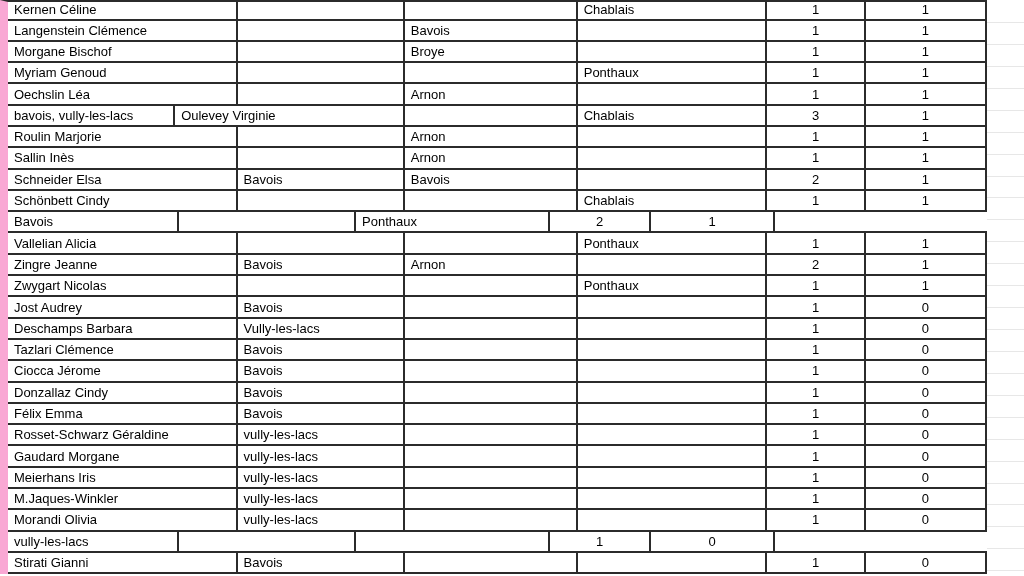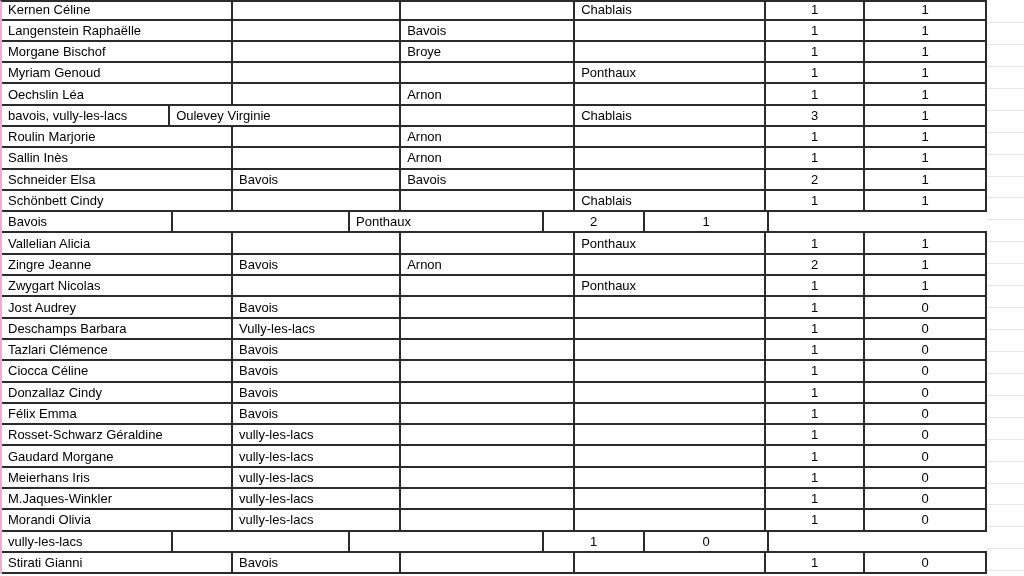--- a/index.html
+++ b/index.html
@@ -25,21 +25,21 @@
       transparent 1px, transparent 21.93px
     );
   }
   
   .tbl {
     position: absolute;
     left: 0;
     top: -0.5px;
     width: 987px;
     border-top: 2px solid #2b2b2b;
-    border-left: 2px solid #f9a8d4;
+    border-left: 8px solid #f9a8d4;
     box-sizing: border-box;
   }
   .row {
     display: flex;
     height: 21.3px;
     box-sizing: border-box;
     border-bottom: 2px solid #2b2b2b;
     background: #ffffff;
   }
   .row.first { height: 19px; }
@@ -72,21 +72,21 @@
   <div class="tbl">
       <div class="row first">
     <div class="cell c-name">Kernen Céline</div>
     <div class="cell c-a"></div>
     <div class="cell c-b"></div>
     <div class="cell c-c">Chablais</div>
     <div class="cell c-n1 num">1</div>
     <div class="cell c-n2 num">1</div>
   </div>
       <div class="row">
-    <div class="cell c-name">Langenstein Raphaëlle</div>
+    <div class="cell c-name">Langenstein Clémence</div>
     <div class="cell c-a"></div>
     <div class="cell c-b">Bavois</div>
     <div class="cell c-c"></div>
     <div class="cell c-n1 num">1</div>
     <div class="cell c-n2 num">1</div>
   </div>
       <div class="row">
     <div class="cell c-name">Morgane Bischof</div>
     <div class="cell c-a"></div>
     <div class="cell c-b">Broye</div>
@@ -199,21 +199,21 @@
   </div>
       <div class="row">
     <div class="cell c-name">Tazlari Clémence</div>
     <div class="cell c-a">Bavois</div>
     <div class="cell c-b"></div>
     <div class="cell c-c"></div>
     <div class="cell c-n1 num">1</div>
     <div class="cell c-n2 num">0</div>
   </div>
       <div class="row">
-    <div class="cell c-name">Ciocca Céline</div>
+    <div class="cell c-name">Ciocca Jérome</div>
     <div class="cell c-a">Bavois</div>
     <div class="cell c-b"></div>
     <div class="cell c-c"></div>
     <div class="cell c-n1 num">1</div>
     <div class="cell c-n2 num">0</div>
   </div>
       <div class="row">
     <div class="cell c-name">Donzallaz Cindy</div>
     <div class="cell c-a">Bavois</div>
     <div class="cell c-b"></div>

